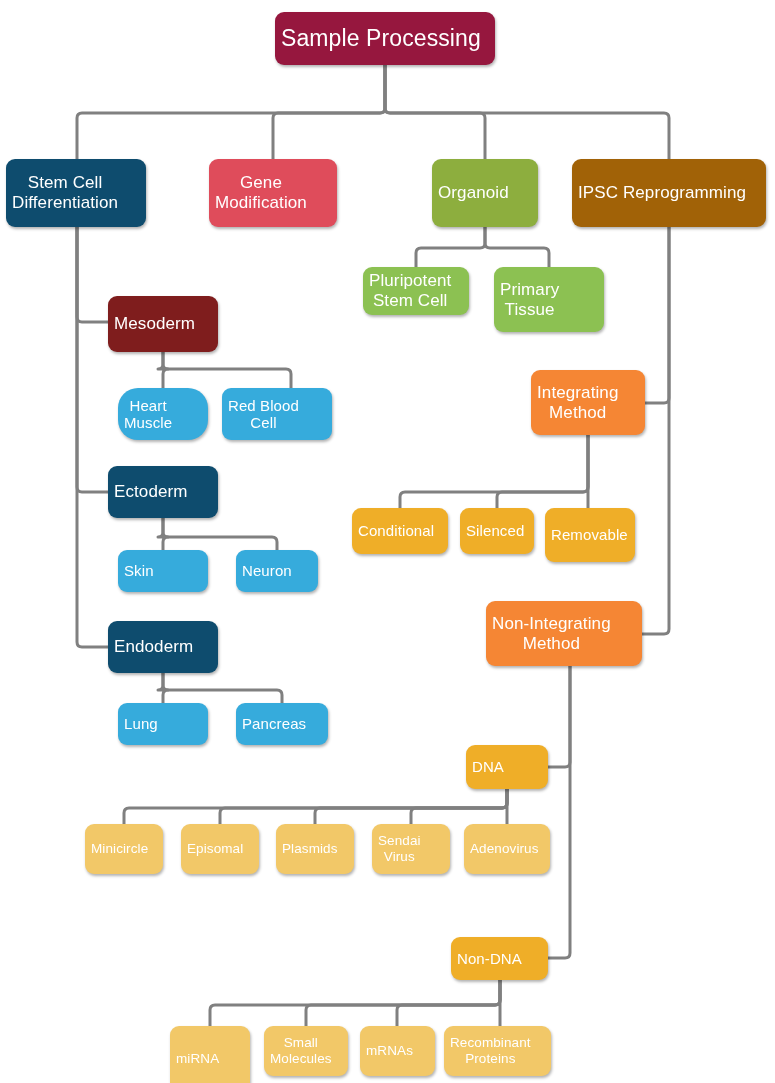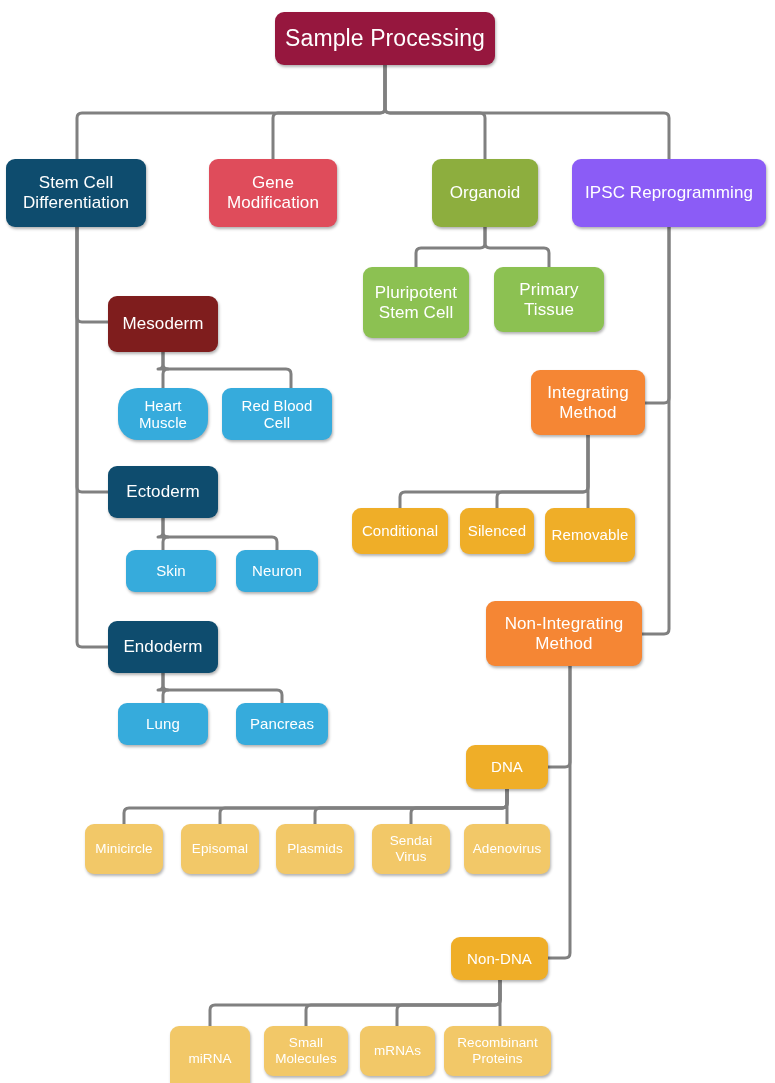--- a/index.html
+++ b/index.html
@@ -24,21 +24,21 @@
     top: 0;
     width: 775px;
     height: 1083px;
     pointer-events: none;
   }
   .node {
     position: absolute;
     box-sizing: border-box;
     display: flex;
     align-items: center;
-    justify-content: center;
+    justify-content: flex-start;
     text-align: center;
     color: #ffffff;
     border-radius: 9px;
     line-height: 1.16;
     padding: 18px 6px;
     box-shadow: 1px 2px 3px rgba(0,0,0,0.30);
     white-space: pre-line;
     letter-spacing: 0.1px;
   }
   .n-root      { font-size: 23px; }
@@ -83,32 +83,32 @@
       <path d="M 500 980 L 500 1000 Q 500 1005 495 1005 L 311 1005 Q 306 1005 306 1010 L 306 1026" fill="none" stroke="#808080" stroke-width="3" stroke-linecap="round" stroke-linejoin="round"></path>
       <path d="M 500 980 L 500 1000 Q 500 1005 495 1005 L 402 1005 Q 397 1005 397 1010 L 397 1026" fill="none" stroke="#808080" stroke-width="3" stroke-linecap="round" stroke-linejoin="round"></path>
       <path d="M 500 980 L 500 1000 Q 500 1005 500 1010 L 500 1026" fill="none" stroke="#808080" stroke-width="3" stroke-linecap="round" stroke-linejoin="round"></path>
     </svg>
 <div class="node n-root" style="left: 275px; top: 12px; width: 220px; height: 53px; background: rgb(150, 23, 62);"><span>Sample Processing</span></div>
     <div class="node n-level1" style="left: 6px; top: 159px; width: 140px; height: 68px; background: rgb(14, 76, 110);"><span>Stem Cell
 Differentiation</span></div>
     <div class="node n-level1" style="left: 209px; top: 159px; width: 128px; height: 68px; background: rgb(223, 76, 91);"><span>Gene
 Modification</span></div>
     <div class="node n-level1" style="left: 432px; top: 159px; width: 106px; height: 68px; background: rgb(141, 174, 62);"><span>Organoid</span></div>
-    <div class="node n-level1" style="left: 572px; top: 159px; width: 194px; height: 68px; background: #8b5cf6;"><span>IPSC Reprogramming</span></div>
-    <div class="node n-level2" style="left: 363px; top: 267px; width: 106px; height: 71px; background: rgb(140, 193, 82);"><span>Pluripotent
+    <div class="node n-level1" style="left: 572px; top: 159px; width: 194px; height: 68px; background: #a16207;"><span>IPSC Reprogramming</span></div>
+    <div class="node n-level2" style="left: 363px; top: 267px; width: 106px; height: 48px; background: rgb(140, 193, 82);"><span>Pluripotent
 Stem Cell</span></div>
     <div class="node n-level2" style="left: 494px; top: 267px; width: 110px; height: 65px; background: rgb(140, 193, 82);"><span>Primary
 Tissue</span></div>
     <div class="node n-level2" style="left: 108px; top: 296px; width: 110px; height: 56px; background: #7f1d1d;"><span>Mesoderm</span></div>
     <div class="node n-level3" style="left: 118px; top: 388px; width: 90px; height: 52px; background: rgb(54, 171, 220); border-radius: 20px;"><span>Heart
 Muscle</span></div>
     <div class="node n-level3" style="left: 222px; top: 388px; width: 110px; height: 52px; background: rgb(54, 171, 220);"><span>Red Blood
 Cell</span></div>
     <div class="node n-level2" style="left: 108px; top: 466px; width: 110px; height: 52px; background: rgb(14, 76, 110);"><span>Ectoderm</span></div>
-    <div class="node n-level3" style="left: 118px; top: 550px; width: 90px; height: 42px; background: rgb(54, 171, 220); margin-left: 8px;"><span>Skin</span></div>
+    <div class="node n-level3" style="left: 118px; top: 550px; width: 90px; height: 42px; background: rgb(54, 171, 220);"><span>Skin</span></div>
     <div class="node n-level3" style="left: 236px; top: 550px; width: 82px; height: 42px; background: rgb(54, 171, 220);"><span>Neuron</span></div>
     <div class="node n-level2" style="left: 108px; top: 621px; width: 110px; height: 52px; background: rgb(14, 76, 110);"><span>Endoderm</span></div>
     <div class="node n-level3" style="left: 118px; top: 703px; width: 90px; height: 42px; background: rgb(54, 171, 220);"><span>Lung</span></div>
     <div class="node n-level3" style="left: 236px; top: 703px; width: 92px; height: 42px; background: rgb(54, 171, 220);"><span>Pancreas</span></div>
     <div class="node n-level2" style="left: 531px; top: 370px; width: 114px; height: 65px; background: rgb(245, 134, 52);"><span>Integrating
 Method</span></div>
     <div class="node n-level3" style="left: 460px; top: 508px; width: 74px; height: 46px; background: rgb(239, 174, 40);"><span>Silenced</span></div>
     <div class="node n-level3" style="left: 352px; top: 508px; width: 96px; height: 46px; background: rgb(239, 174, 40);"><span>Conditional</span></div>
     <div class="node n-level3" style="left: 545px; top: 508px; width: 90px; height: 54px; background: rgb(239, 174, 40);"><span>Removable</span></div>
     <div class="node n-level2" style="left: 486px; top: 601px; width: 156px; height: 65px; background: rgb(245, 134, 52);"><span>Non-Integrating

